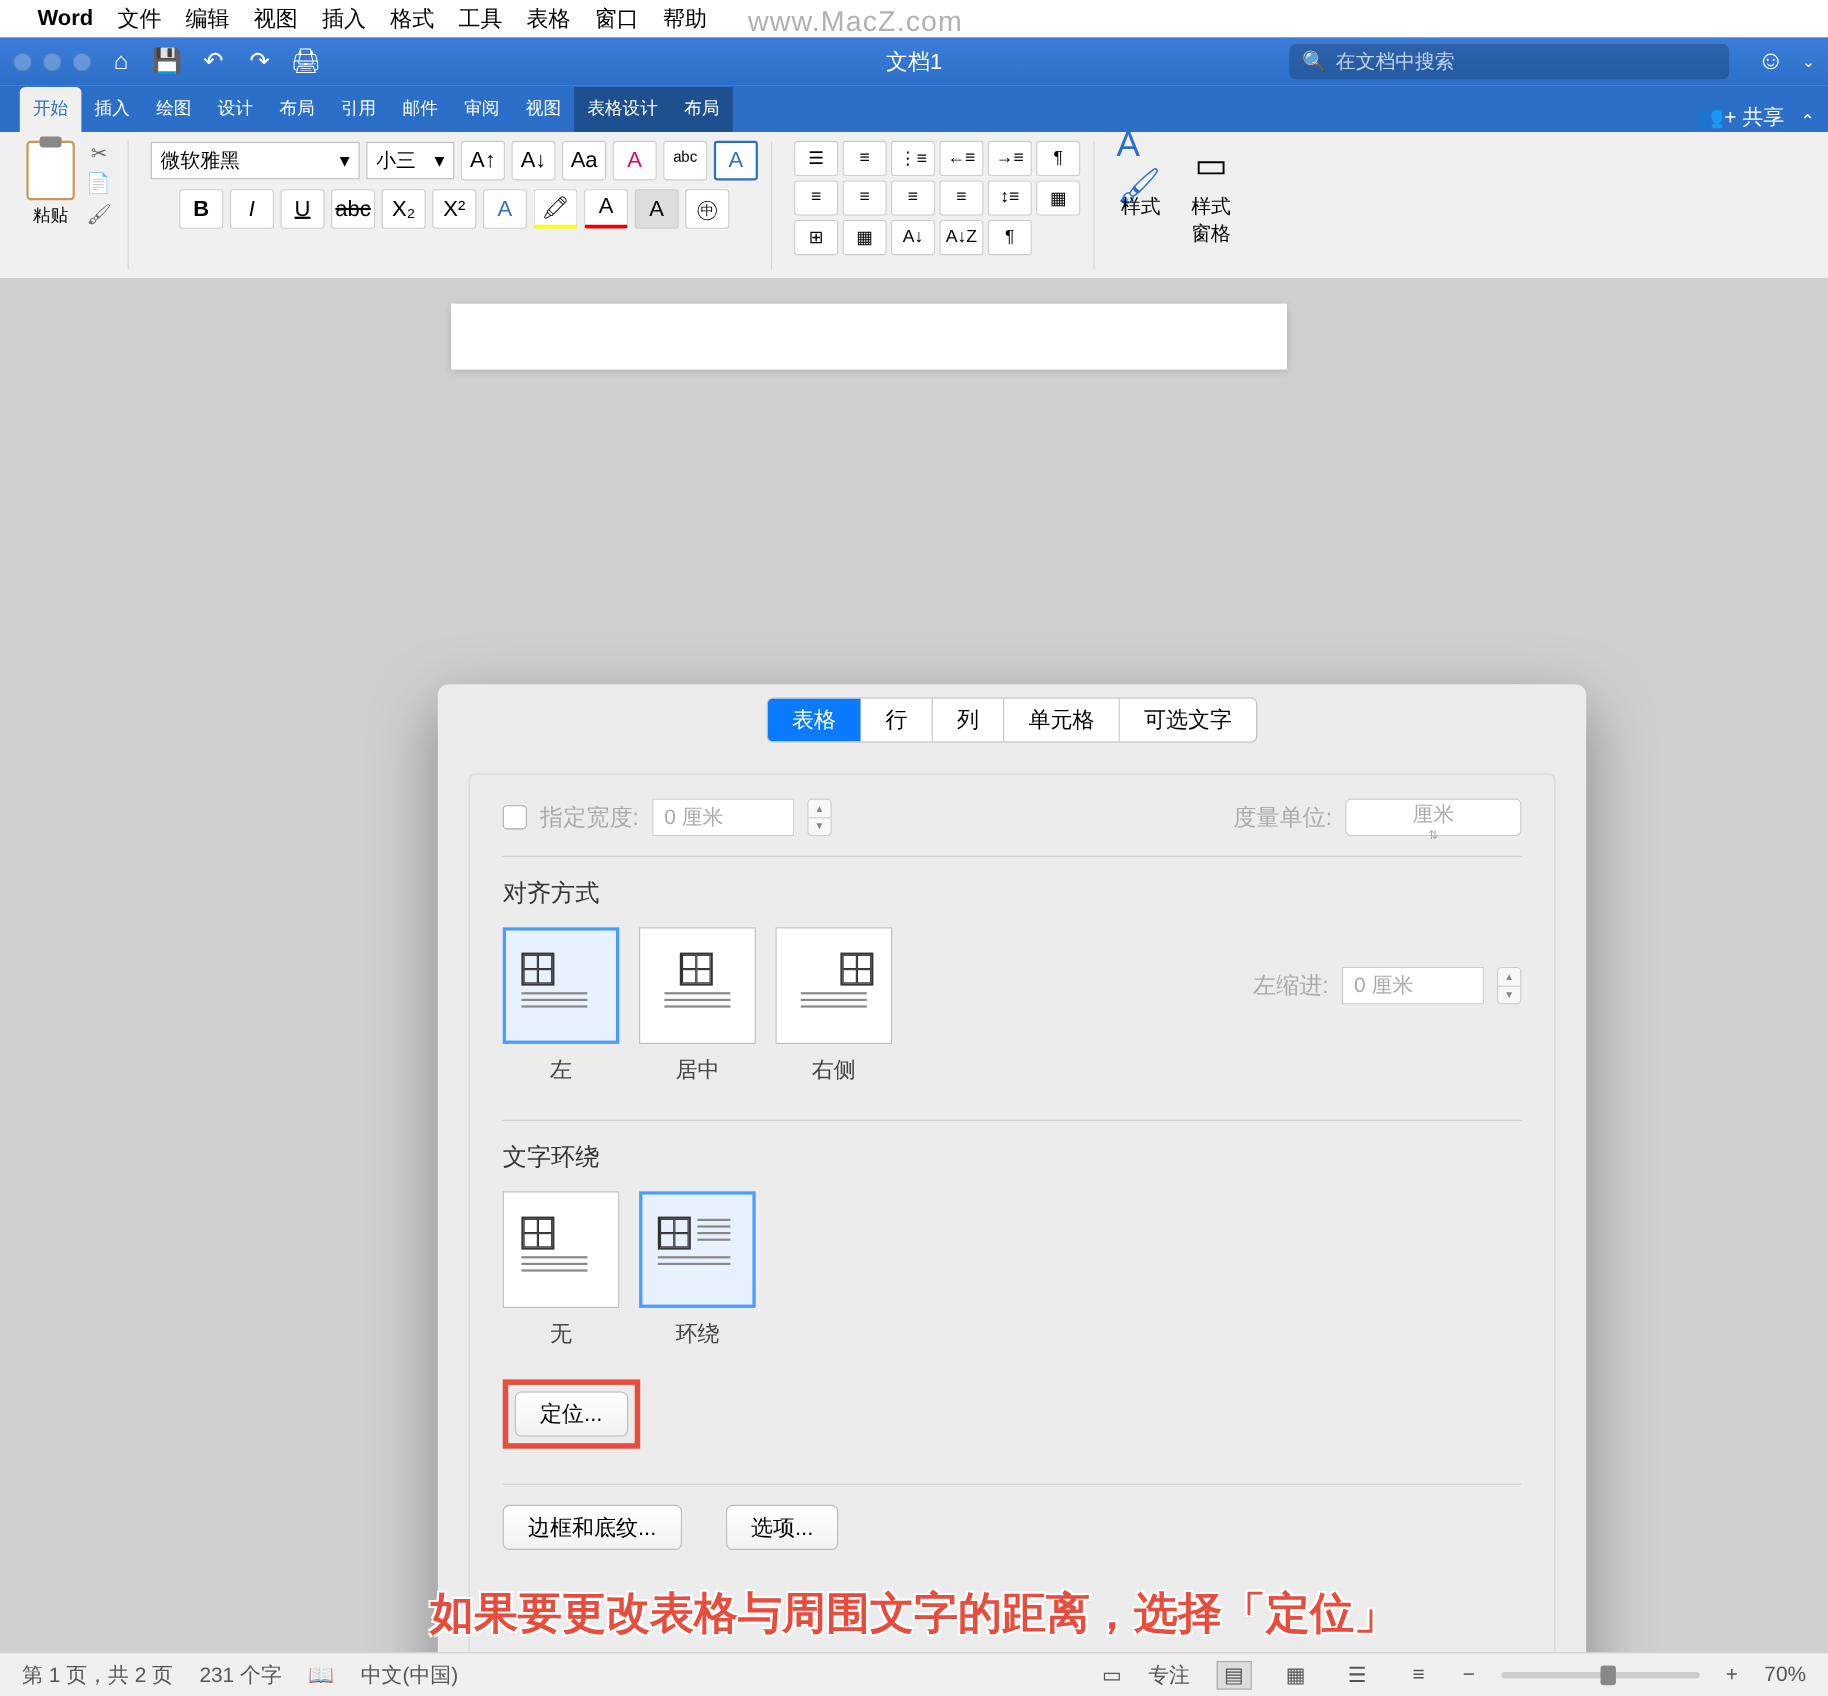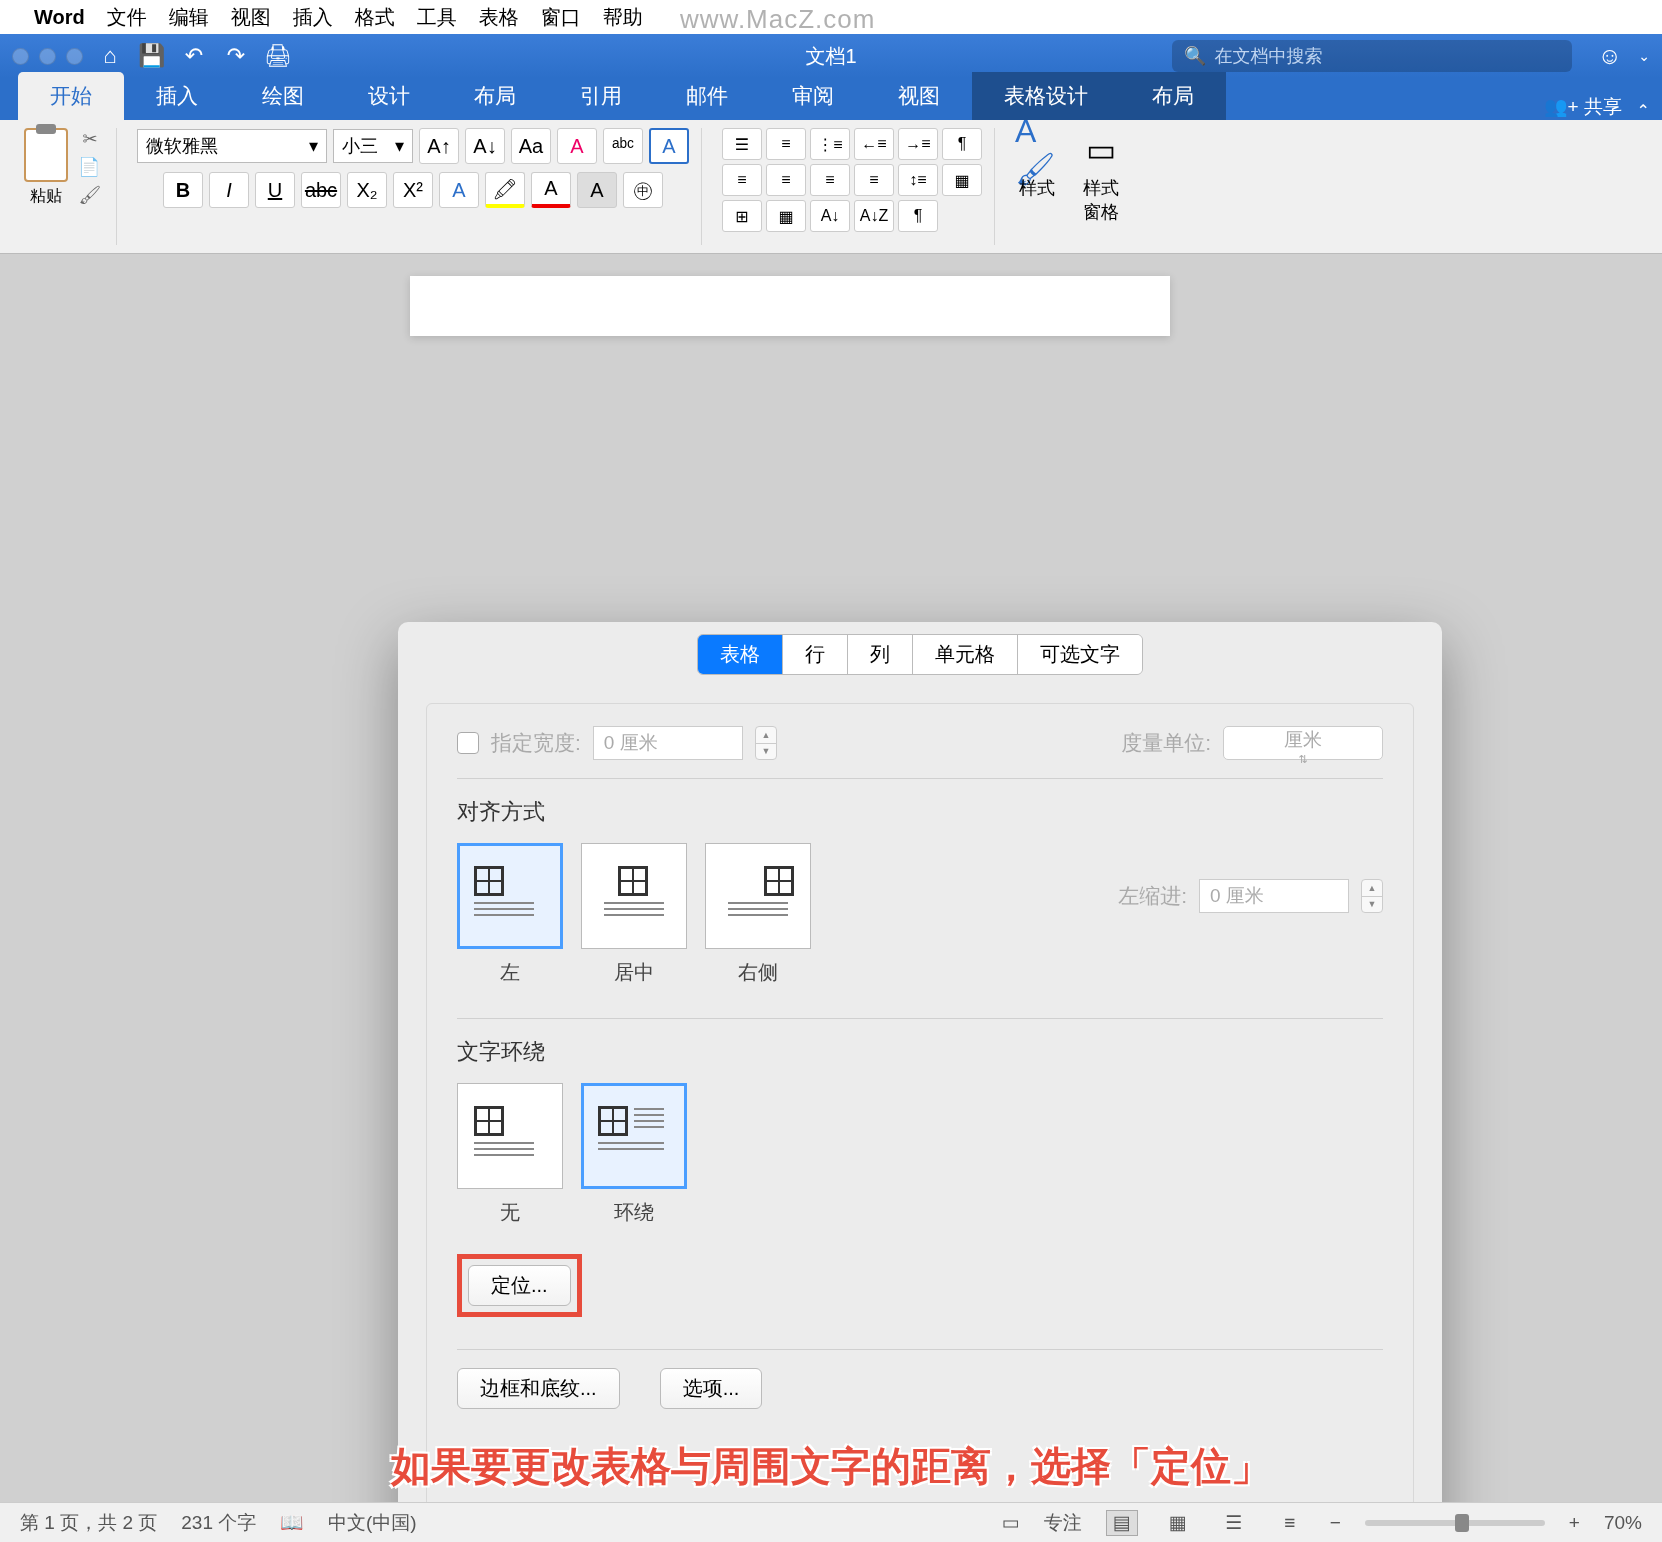--- a/index.html
+++ b/index.html
@@ -16,21 +16,21 @@
     .traffic-lights { display: flex; gap: 10px; }
     .traffic-light { width: 17px; height: 17px; border-radius: 50%; background: rgba(255,255,255,0.25); border: 1px solid rgba(0,0,0,0.15); }
     .tb-icon { width: 30px; height: 30px; display: flex; align-items: center; justify-content: center; color: #fff; font-size: 22px; }
     .doc-title { position: absolute; left: 50%; transform: translateX(-50%); color: #fff; font-size: 20px; }
     .search-box { position: absolute; right: 90px; background: rgba(0,0,0,0.2); border-radius: 6px; padding: 4px 12px; width: 400px; color: #bfd4f0; font-size: 18px; display: flex; align-items: center; gap: 8px; }
     .smiley { position: absolute; right: 40px; color: #fff; font-size: 24px; }
     .chev { position: absolute; right: 12px; color: #fff; font-size: 14px; }
     
     
     .ribbon-tabs { background: #2c6fc9; height: 42px; display: flex; align-items: flex-end; padding: 0 18px; gap: 0; position: relative; }
-    .ribbon-tab { padding: 10px 32px; color: #fff; font-size: 21px; cursor: pointer; }
+    .ribbon-tab { padding: 10px 12px; color: #fff; font-size: 16px; cursor: pointer; }
     .ribbon-tab.active { background: #f0f0f0; color: #2c6fc9; border-radius: 5px 5px 0 0; }
     .ribbon-tab.context { background: #1e4f8f; }
     .share-btn { position: absolute; right: 40px; color: #fff; font-size: 19px; }
     .ribbon-chev { position: absolute; right: 12px; color: #fff; font-size: 16px; }
     
     
     .ribbon { background: #f0f0f0; height: 134px; border-bottom: 1px solid #bbb; display: flex; padding: 8px 12px; gap: 8px; }
     .ribbon-group { display: flex; flex-direction: column; align-items: center; border-right: 1px solid #d5d5d5; padding: 0 12px; }
     .ribbon-group:last-child { border-right: none; }
     .paste-btn { display: flex; flex-direction: column; align-items: center; gap: 4px; }
@@ -67,21 +67,21 @@
     .seg-control { display: flex; justify-content: center; margin-bottom: 28px; }
     .seg { display: flex; border: 1px solid #bbb; border-radius: 6px; overflow: hidden; }
     .seg-item { padding: 6px 22px; font-size: 20px; background: #fff; border-right: 1px solid #bbb; cursor: pointer; }
     .seg-item:last-child { border-right: none; }
     .seg-item.active { background: #0a7aff; color: #fff; }
     
     .section-label { font-size: 22px; color: #333; margin-bottom: 16px; }
     .row { display: flex; align-items: center; gap: 14px; margin-bottom: 18px; }
     .checkbox { width: 22px; height: 22px; border: 1px solid #aaa; border-radius: 4px; background: #fff; }
     .label-dim { color: #aaa; font-size: 21px; }
-    .num-input { width: 150px; height: 34px; background: #fff; border: 1px solid #ccc; padding: 0 10px; font-size: 19px; color: #aaa; display: flex; align-items: center; text-align: right; }
+    .num-input { width: 129px; height: 34px; background: #fff; border: 1px solid #ccc; padding: 0 10px; font-size: 19px; color: #aaa; display: flex; align-items: center; text-align: right; }
     .stepper { width: 22px; height: 34px; display: flex; flex-direction: column; border: 1px solid #ccc; border-radius: 4px; background: #f8f8f8; }
     .stepper div { flex: 1; display: flex; align-items: center; justify-content: center; font-size: 9px; color: #888; }
     .stepper div:first-child { border-bottom: 1px solid #ccc; }
     .unit-select { width: 160px; height: 34px; background: #fff; border: 1px solid #ccc; padding: 0 10px; font-size: 19px; color: #aaa; display: flex; align-items: center; justify-content: space-between; border-radius: 5px; flex-direction: column; }
     
     .divider { border: none; border-top: 1px solid #d0d0d0; margin: 18px 0; }
     
     .align-options { display: flex; gap: 18px; margin-bottom: 14px; align-items: flex-start; }
     .align-opt { display: flex; flex-direction: column; align-items: center; gap: 10px; }
     .align-box { width: 106px; height: 106px; background: #fff; border: 1px solid #bbb; display: flex; align-items: center; justify-content: center; cursor: pointer; }

